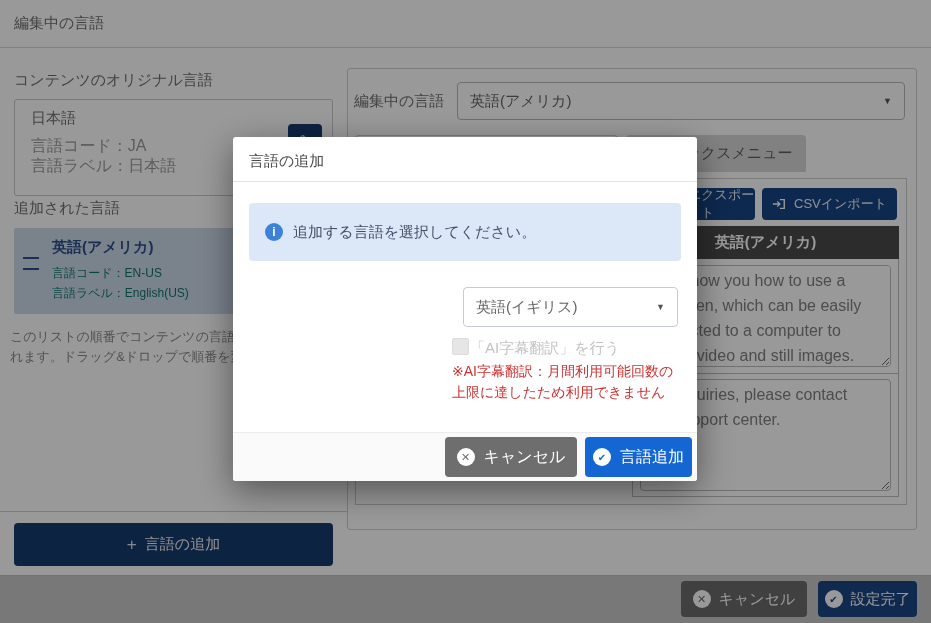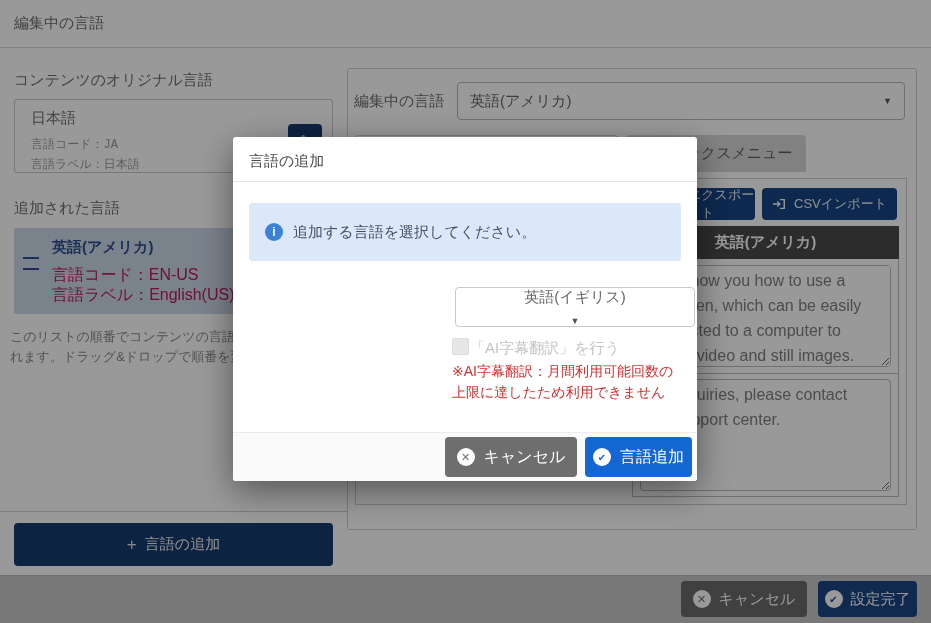--- a/index.html
+++ b/index.html
@@ -3,27 +3,27 @@
 <meta charset="utf-8">
 <style>
   html,body{margin:0;padding:0;background:#888;}
   #app{position:relative;width:931px;height:623px;background:#ffffff;overflow:hidden;
        font-family:"Liberation Sans","DejaVu Sans",sans-serif;color:#777;}
   .abs{position:absolute;box-sizing:border-box;}
   
   .page-header{left:0;top:0;width:931px;height:48px;border-bottom:1px solid #d8d8d8;background:#fff;}
   .page-title{left:14px;top:14px;font-size:15px;color:#6f6f6f;}
   .section-heading{font-size:15px;color:#6f6f6f;}
-  .lang-box{left:14px;top:99px;width:319px;height:74px;border:1px solid #c9c9c9;border-radius:3px;background:#fff;font-family:Liberation Mono, monospace;}
+  .lang-box{left:14px;top:99px;width:319px;height:97px;border:1px solid #c9c9c9;border-radius:3px;background:#fff;}
   .lang-name{left:30px;top:107px;font-size:15px;color:#6f6f6f;}
-  .lang-sub{font-size:12px;color:#9a9a9a;}
+  .lang-sub{font-size:16px;color:#9a9a9a;}
   .edit-btn{left:287px;top:123px;width:34px;height:34px;background:#173b6e;border:none;border-radius:4px;
             color:#e8e8e8;font-size:15px;line-height:34px;text-align:center;padding:0;}
   .added-item{left:14px;top:228px;width:319px;height:86px;background:#ccd9ea;border-radius:2px;}
-  .added-sub{font-size:16px;color:#be185d;}
+  .added-sub{font-size:12px;color:#0f766e;}
   .drag-handle{left:23px;top:255px;width:16px;height:9px;border-top:2px solid #2d4e8c;border-bottom:2px solid #2d4e8c;}
   .order-note{left:10px;top:327px;width:340px;font-size:13px;line-height:20px;color:#8a8a8a;white-space:pre-line;}
   .left-divider{left:0;top:511px;width:347px;height:1px;background:#cfcfcf;}
   .btn-navy{background:#173b6e;color:#f0f0f0;border:none;border-radius:4px;font-size:14px;
             display:flex;align-items:center;justify-content:center;gap:8px;padding:0;}
   .add-lang-btn{left:14px;top:523px;width:319px;height:43px;font-size:15px;}
   .plus{font-size:17px;color:#dfe3e9;}
   
   .right-card{left:347px;top:68px;width:570px;height:462px;border:1px solid #cfcfcf;border-radius:3px;background:#fff;}
   .editing-label{left:354px;top:92px;font-size:15px;color:#6f6f6f;}
@@ -58,21 +58,21 @@
   .scrim{left:0;top:0;width:931px;height:623px;background:rgba(0,0,0,0.40);z-index:10;}
   .modal{left:233px;top:137px;width:464px;height:344px;background:#fff;border-radius:3px;z-index:20;
          box-shadow:0 10px 35px rgba(0,0,0,0.45);}
   .modal-title{left:16px;top:15px;font-size:15px;color:#4a4a4a;}
   .modal-head-line{left:0;top:44px;width:464px;height:1px;background:#e4e4e4;}
   .info-box{left:16px;top:66px;width:432px;height:58px;background:#dce8f7;border-radius:4px;
             display:flex;align-items:center;gap:10px;padding:0 16px;font-size:15px;color:#44506a;}
   .info-ic{width:18px;height:18px;border-radius:50%;background:#3d82d6;color:#fff;font-size:12px;font-weight:bold;
            display:inline-flex;align-items:center;justify-content:center;flex:0 0 18px;}
   .field-label{left:50px;top:162px;width:135px;text-align:right;font-size:15px;color:#5a5a5a;}
-  .modal-select{left:222px;top:150px;width:240px;height:40px;border-color:#c6cbd2;flex-direction:column;}
+  .modal-select{left:230px;top:150px;width:215px;height:40px;border-color:#c6cbd2;}
   .checkbox{left:219px;top:201px;width:17px;height:17px;background:#e6e6e6;border:1px solid #dcdcdc;border-radius:2px;}
   .checkbox-label{left:237px;top:202px;font-size:15px;color:#c3c3c3;}
   .warn-text{left:219px;top:224px;width:232px;font-size:14px;line-height:21px;color:#cc3232;word-break:break-all;}
   .modal-footer{left:0;top:295px;width:464px;height:49px;background:#fafafa;border-top:1px solid #ececec;
                 border-radius:0 0 3px 3px;}
   .modal-btn{top:300px;height:40px;border:none;border-radius:4px;font-size:16px;color:#fff;
              display:flex;align-items:center;justify-content:center;gap:9px;padding:0;z-index:21;}
   .modal-cancel{left:212px;width:132px;background:#6e6e6e;}
   .modal-submit{left:352px;width:107px;background:#1467d2;}
   button{cursor:pointer;font-family:inherit;}

